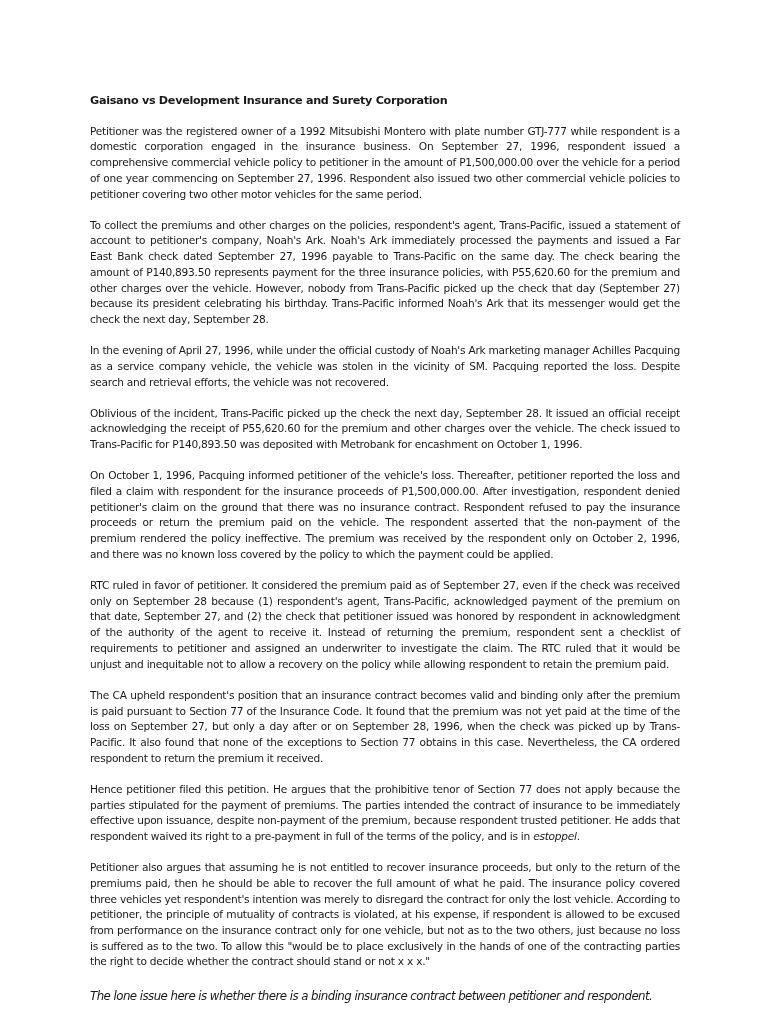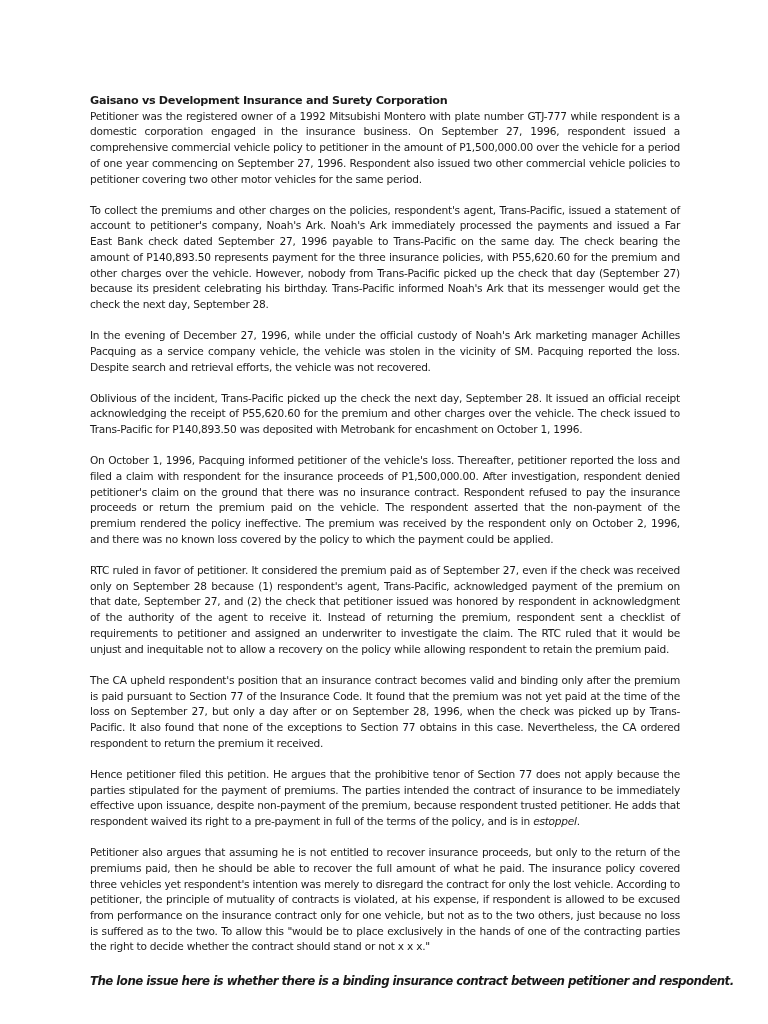--- a/index.html
+++ b/index.html
@@ -20,47 +20,47 @@
       width: 590px;
       color: #1a1a1a;
       font-family: "DejaVu Sans", sans-serif;
       font-size: 10.6px;
       line-height: 15.7px;
       letter-spacing: -0.25px;
     }
     .title {
       font-weight: bold;
       font-size: 11.2px;
-      margin: 0 0 0 0;
+      margin: 0 0 15px 0;
       letter-spacing: -0.3px;
     }
     .para {
       margin: 0 0 15.5px 0;
       text-align: justify;
     }
     .para em {
     }
     .issue {
-      font-weight: bold;
+      font-weight: normal;
       font-style: italic;
       font-size: 11.8px;
       letter-spacing: -0.55px;
       margin: 19px 0 4px 0;
       white-space: nowrap;
     }
   </style>
 </head>
 <body>
 
 <div class="page">
   <div class="title">Gaisano vs Development Insurance and Surety Corporation</div>
 
   <p class="para">Petitioner was the registered owner of a 1992 Mitsubishi Montero with plate number GTJ-777 while respondent is a domestic corporation engaged in the insurance business. On September 27, 1996, respondent issued a comprehensive commercial vehicle policy to petitioner in the amount of P1,500,000.00 over the vehicle for a period of one year commencing on September 27, 1996. Respondent also issued two other commercial vehicle policies to petitioner covering two other motor vehicles for the same period.</p>
   <p class="para">To collect the premiums and other charges on the policies, respondent's agent, Trans-Pacific, issued a statement of account to petitioner's company, Noah's Ark. Noah's Ark immediately processed the payments and issued a Far East Bank check dated September 27, 1996 payable to Trans-Pacific on the same day. The check bearing the amount of P140,893.50 represents payment for the three insurance policies, with P55,620.60 for the premium and other charges over the vehicle. However, nobody from Trans-Pacific picked up the check that day (September 27) because its president celebrating his birthday. Trans-Pacific informed Noah's Ark that its messenger would get the check the next day, September 28.</p>
-  <p class="para">In the evening of December 27, 1996, while under the official custody of Noah's Ark marketing manager Achilles Pacquing as a service company vehicle, the vehicle was stolen in the vicinity of SM. Pacquing reported the loss. Despite search and retrieval efforts, the vehicle was not recovered.</p>
+  <p class="para">In the evening of April 27, 1996, while under the official custody of Noah's Ark marketing manager Achilles Pacquing as a service company vehicle, the vehicle was stolen in the vicinity of SM. Pacquing reported the loss. Despite search and retrieval efforts, the vehicle was not recovered.</p>
   <p class="para">Oblivious of the incident, Trans-Pacific picked up the check the next day, September 28. It issued an official receipt acknowledging the receipt of P55,620.60 for the premium and other charges over the vehicle. The check issued to Trans-Pacific for P140,893.50 was deposited with Metrobank for encashment on October 1, 1996.</p>
   <p class="para">On October 1, 1996, Pacquing informed petitioner of the vehicle's loss. Thereafter, petitioner reported the loss and filed a claim with respondent for the insurance proceeds of P1,500,000.00. After investigation, respondent denied petitioner's claim on the ground that there was no insurance contract. Respondent refused to pay the insurance proceeds or return the premium paid on the vehicle.   The respondent asserted that the non-payment of the premium rendered the policy ineffective. The premium was received by the respondent only on October 2, 1996, and there was no known loss covered by the policy to which the payment could be applied.</p>
   <p class="para">RTC ruled in favor of petitioner. It considered the premium paid as of September 27, even if the check was received only on September 28 because (1) respondent's agent, Trans-Pacific, acknowledged payment of the premium on that date, September 27, and (2) the check that petitioner issued was honored by respondent in acknowledgment of the authority of the agent to receive it. Instead of returning the premium, respondent sent a checklist of requirements to petitioner and assigned an underwriter to investigate the claim. The RTC ruled that it would be unjust and inequitable not to allow a recovery on the policy while allowing respondent to retain the premium paid.</p>
   <p class="para">The CA upheld respondent's position that an insurance contract becomes valid and binding only after the premium is paid pursuant to Section 77 of the Insurance Code. It found that the premium was not yet paid at the time of the loss on September 27, but only a day after or on September 28, 1996, when the check was picked up by Trans-Pacific. It also found that none of the exceptions to Section 77 obtains in this case. Nevertheless, the CA ordered respondent to return the premium it received.</p>
   <p class="para"><span>Hence petitioner filed this petition. He argues that the prohibitive tenor of Section 77 does not apply because the parties stipulated for the payment of premiums. The parties intended the contract of insurance to be immediately effective upon issuance, despite non-payment of the premium, because respondent trusted petitioner. He adds that respondent waived its right to a pre-payment in full of the terms of the policy, and is in </span><em>estoppel</em><span>.</span></p>
   <p class="para">Petitioner also argues that assuming he is not entitled to recover insurance proceeds, but only to the return of the premiums paid, then he should be able to recover the full amount of what he paid. The insurance policy covered three vehicles yet respondent's intention was merely to disregard the contract for only the lost vehicle. According to petitioner, the principle of mutuality of contracts is violated, at his expense, if respondent is allowed to be excused from performance on the insurance contract only for one vehicle, but not as to the two others, just because no loss is suffered as to the two. To allow this "would be to place exclusively in the hands of one of the contracting parties the right to decide whether the contract should stand or not x x x."</p>
 
   <div class="issue">The lone issue here is whether there is a binding insurance contract between petitioner and respondent.</div>
 </div>
 

